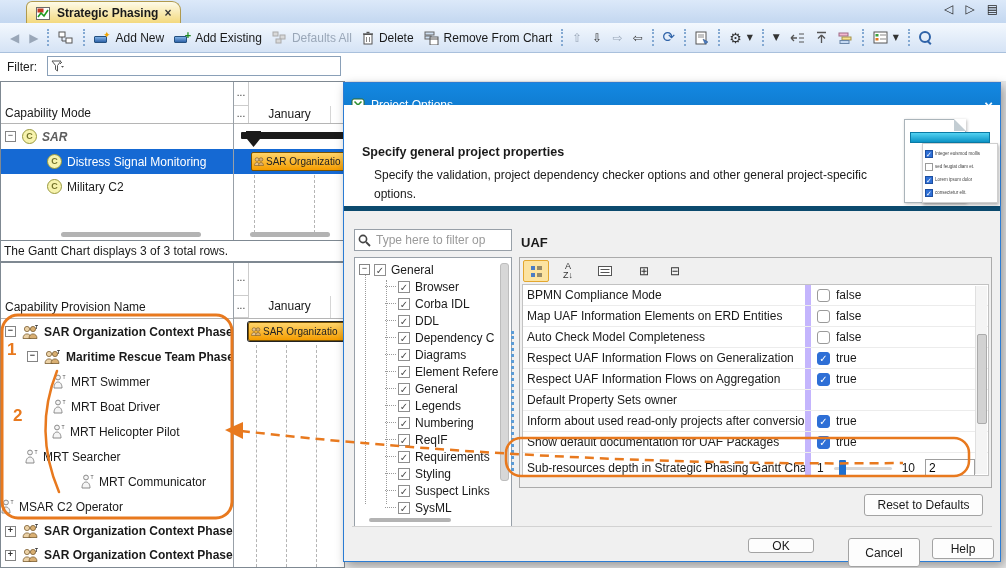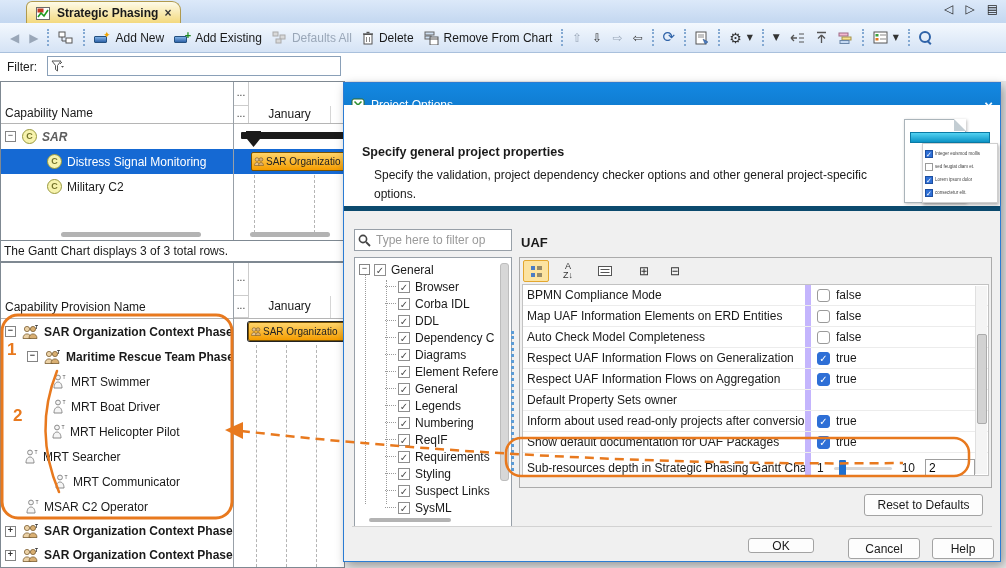--- a/index.html
+++ b/index.html
@@ -254,21 +254,21 @@
           <path d="M9 4l2-2" stroke="#555"></path>
           <path d="M10 6h3l-1.5 1.8z" fill="#555"></path>
         </svg>
       <input value="" style="">
     </div>
   </div>
 
   <div class="panelU">
     <div class="treepane">
       <div style="position:relative;height:42px">
-        <span class="hdrlabel" style="top:24px">Capability Name</span>
+        <span class="hdrlabel" style="top:24px">Capability Mode</span>
         <div class="hdrline" style="top:41px"></div>
       </div>
       <div class="trow" style="padding-left:4px">
         <span class="exp">−</span>
         <span class="capic">C</span>
         <span class="ital">SAR</span>
       </div>
       <div class="trow sel" style="padding-left:46px">
         <span class="capic">C</span>
         <span>Distress Signal Monitoring</span>
@@ -360,29 +360,29 @@
         <span>MRT Helicopter Pilot</span>
       </div>
       <div class="trow" style="padding-left:24px">
         <svg class="picon" width="13" height="15" viewBox="0 0 13 15">
             <circle cx="5" cy="3.5" r="2.4" fill="#f5f5f5" stroke="#8a8a8a"></circle>
             <path d="M1 14c0-4 1.8-6 4-6s4 2 4 6z" fill="#f5f5f5" stroke="#8a8a8a"></path>
             <text x="9.5" y="5" font-size="5" fill="#555">T</text>
           </svg>
         <span>MRT Searcher</span>
       </div>
-      <div class="trow" style="padding-left:54px">
+      <div class="trow" style="padding-left:80px">
         <svg class="picon" width="13" height="15" viewBox="0 0 13 15">
             <circle cx="5" cy="3.5" r="2.4" fill="#f5f5f5" stroke="#8a8a8a"></circle>
             <path d="M1 14c0-4 1.8-6 4-6s4 2 4 6z" fill="#f5f5f5" stroke="#8a8a8a"></path>
             <text x="9.5" y="5" font-size="5" fill="#555">T</text>
           </svg>
         <span>MRT Communicator</span>
       </div>
-      <div class="trow" style="padding-left:25px">
+      <div class="trow" style="">
         <svg class="picon" width="13" height="15" viewBox="0 0 13 15">
             <circle cx="5" cy="3.5" r="2.4" fill="#f5f5f5" stroke="#8a8a8a"></circle>
             <path d="M1 14c0-4 1.8-6 4-6s4 2 4 6z" fill="#f5f5f5" stroke="#8a8a8a"></path>
             <text x="9.5" y="5" font-size="5" fill="#555">T</text>
           </svg>
         <span>MSAR C2 Operator</span>
       </div>
       <div class="trow bold h24" style="padding-left:4px">
         <span class="exp">+</span>
         <svg class="gicon" width="17" height="14" viewBox="0 0 17 14">
@@ -656,21 +656,21 @@
         </div>
         <div class="uscroll">
             <span class="uthumb"></span>
           </div>
       </div>
     </div>
 
     <button class="btn" style="left:520px;top:411px;width:119px;height:22px">Reset to Defaults</button>
     <div class="dsep"></div>
     <button class="btn" style="left:404px;top:455px;width:66px;height:15px">OK</button>
-    <button class="btn" style="left:504px;top:455px;width:72px;height:21px">Cancel</button>
+    <button class="btn" style="left:504px;top:455px;width:72px;height:29px">Cancel</button>
     <button class="btn" style="left:588px;top:455px;width:62px;height:21px">Help</button>
   </div>
 
   <svg class="overlay" viewBox="0 0 1006 568">
     <rect x="2" y="315" width="230" height="203" rx="16" fill="none" stroke-width="3" stroke="#E8791E"></rect>
     <rect x="506" y="438" width="463" height="38" rx="15" fill="none" stroke-width="2.5" stroke="#E8791E"></rect>
     <path d="M241 431 C 420 451, 650 466, 903 463" fill="none" stroke-width="2.5" stroke-dasharray="9 6" stroke="#E8791E"></path>
     <polygon points="225,430 243,422 243,439" fill="#E8791E"></polygon>
     <path d="M57 371 Q 33 431 59 492" fill="none" stroke-width="2.5" stroke-linecap="round" stroke="#E8791E"></path>
   </svg>

